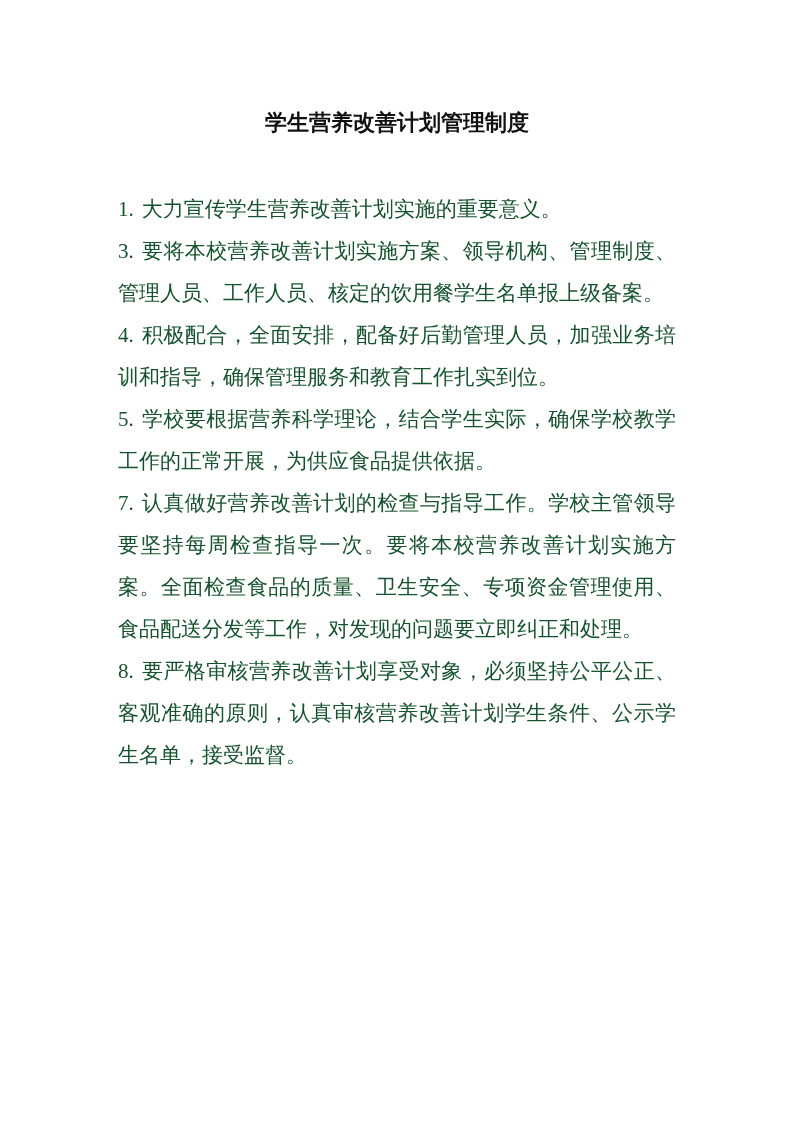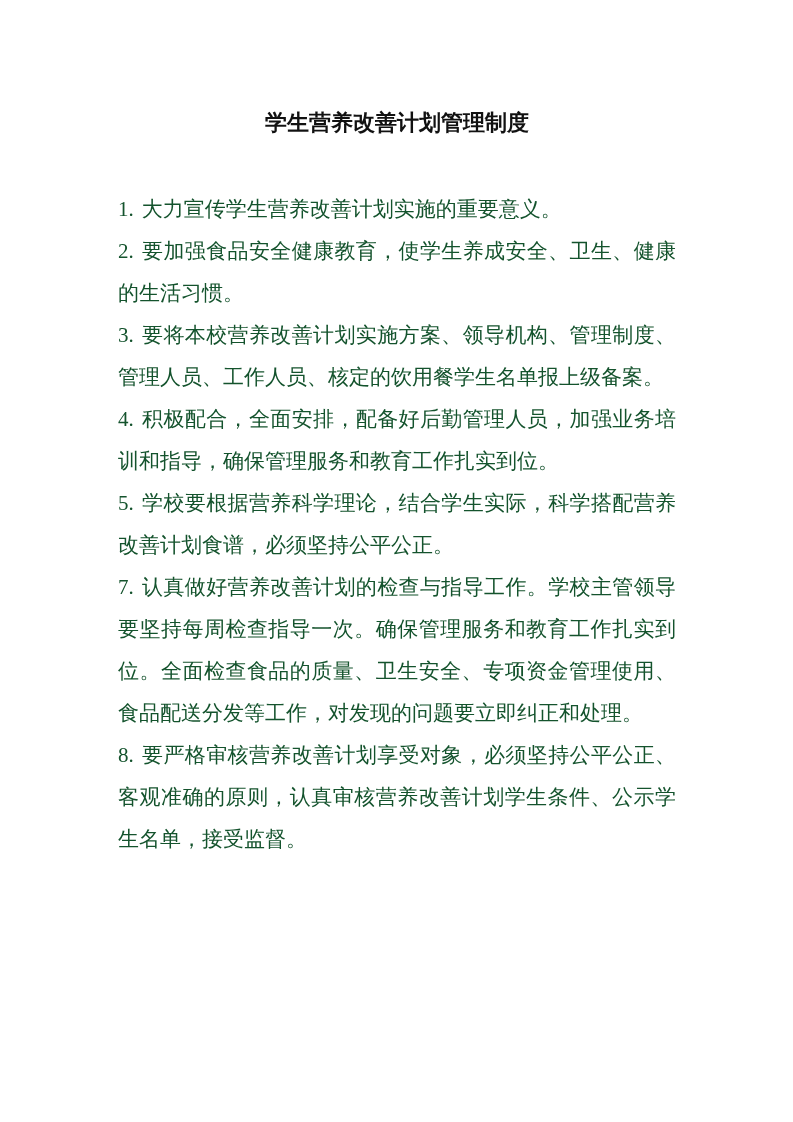--- a/index.html
+++ b/index.html
@@ -49,27 +49,26 @@
 <body>
 
 <div class="page">
 
   <h1 class="doc-title">学生营养改善计划管理制度</h1>
 
   <div class="doc-body">
 
     <p><span class="item-num">1.</span><span>大力宣传学生营养改善计划实施的重要意义。</span></p>
 
-    <p><span class="item-num">2.</span><span>要加强食品安全健康教育，使学生养成安全、卫生、健康的生活习惯。</span></p>
 
     <p><span class="item-num">3.</span><span>要将本校营养改善计划实施方案、领导机构、管理制度、管理人员、工作人员、核定的饮用餐学生名单报上级备案。</span></p>
 
     <p><span class="item-num">4.</span><span>积极配合，全面安排，配备好后勤管理人员，加强业务培训和指导，确保管理服务和教育工作扎实到位。</span></p>
 
-    <p><span class="item-num">5.</span><span>学校要根据营养科学理论，结合学生实际，科学搭配营养改善计划食谱，必须坚持公平公正。</span></p>
+    <p><span class="item-num">5.</span><span>学校要根据营养科学理论，结合学生实际，确保学校教学工作的正常开展，为供应食品提供依据。</span></p>
 
 
-    <p><span class="item-num">7.</span><span>认真做好营养改善计划的检查与指导工作。学校主管领导要坚持每周检查指导一次。确保管理服务和教育工作扎实到位。全面检查食品的质量、卫生安全、专项资金管理使用、食品配送分发等工作，对发现的问题要立即纠正和处理。</span></p>
+    <p><span class="item-num">7.</span><span>认真做好营养改善计划的检查与指导工作。学校主管领导要坚持每周检查指导一次。要将本校营养改善计划实施方案。全面检查食品的质量、卫生安全、专项资金管理使用、食品配送分发等工作，对发现的问题要立即纠正和处理。</span></p>
 
     <p><span class="item-num">8.</span><span>要严格审核营养改善计划享受对象，必须坚持公平公正、客观准确的原则，认真审核营养改善计划学生条件、公示学生名单，接受监督。</span></p>
 
   </div>
 </div>
 
 </body></html>

